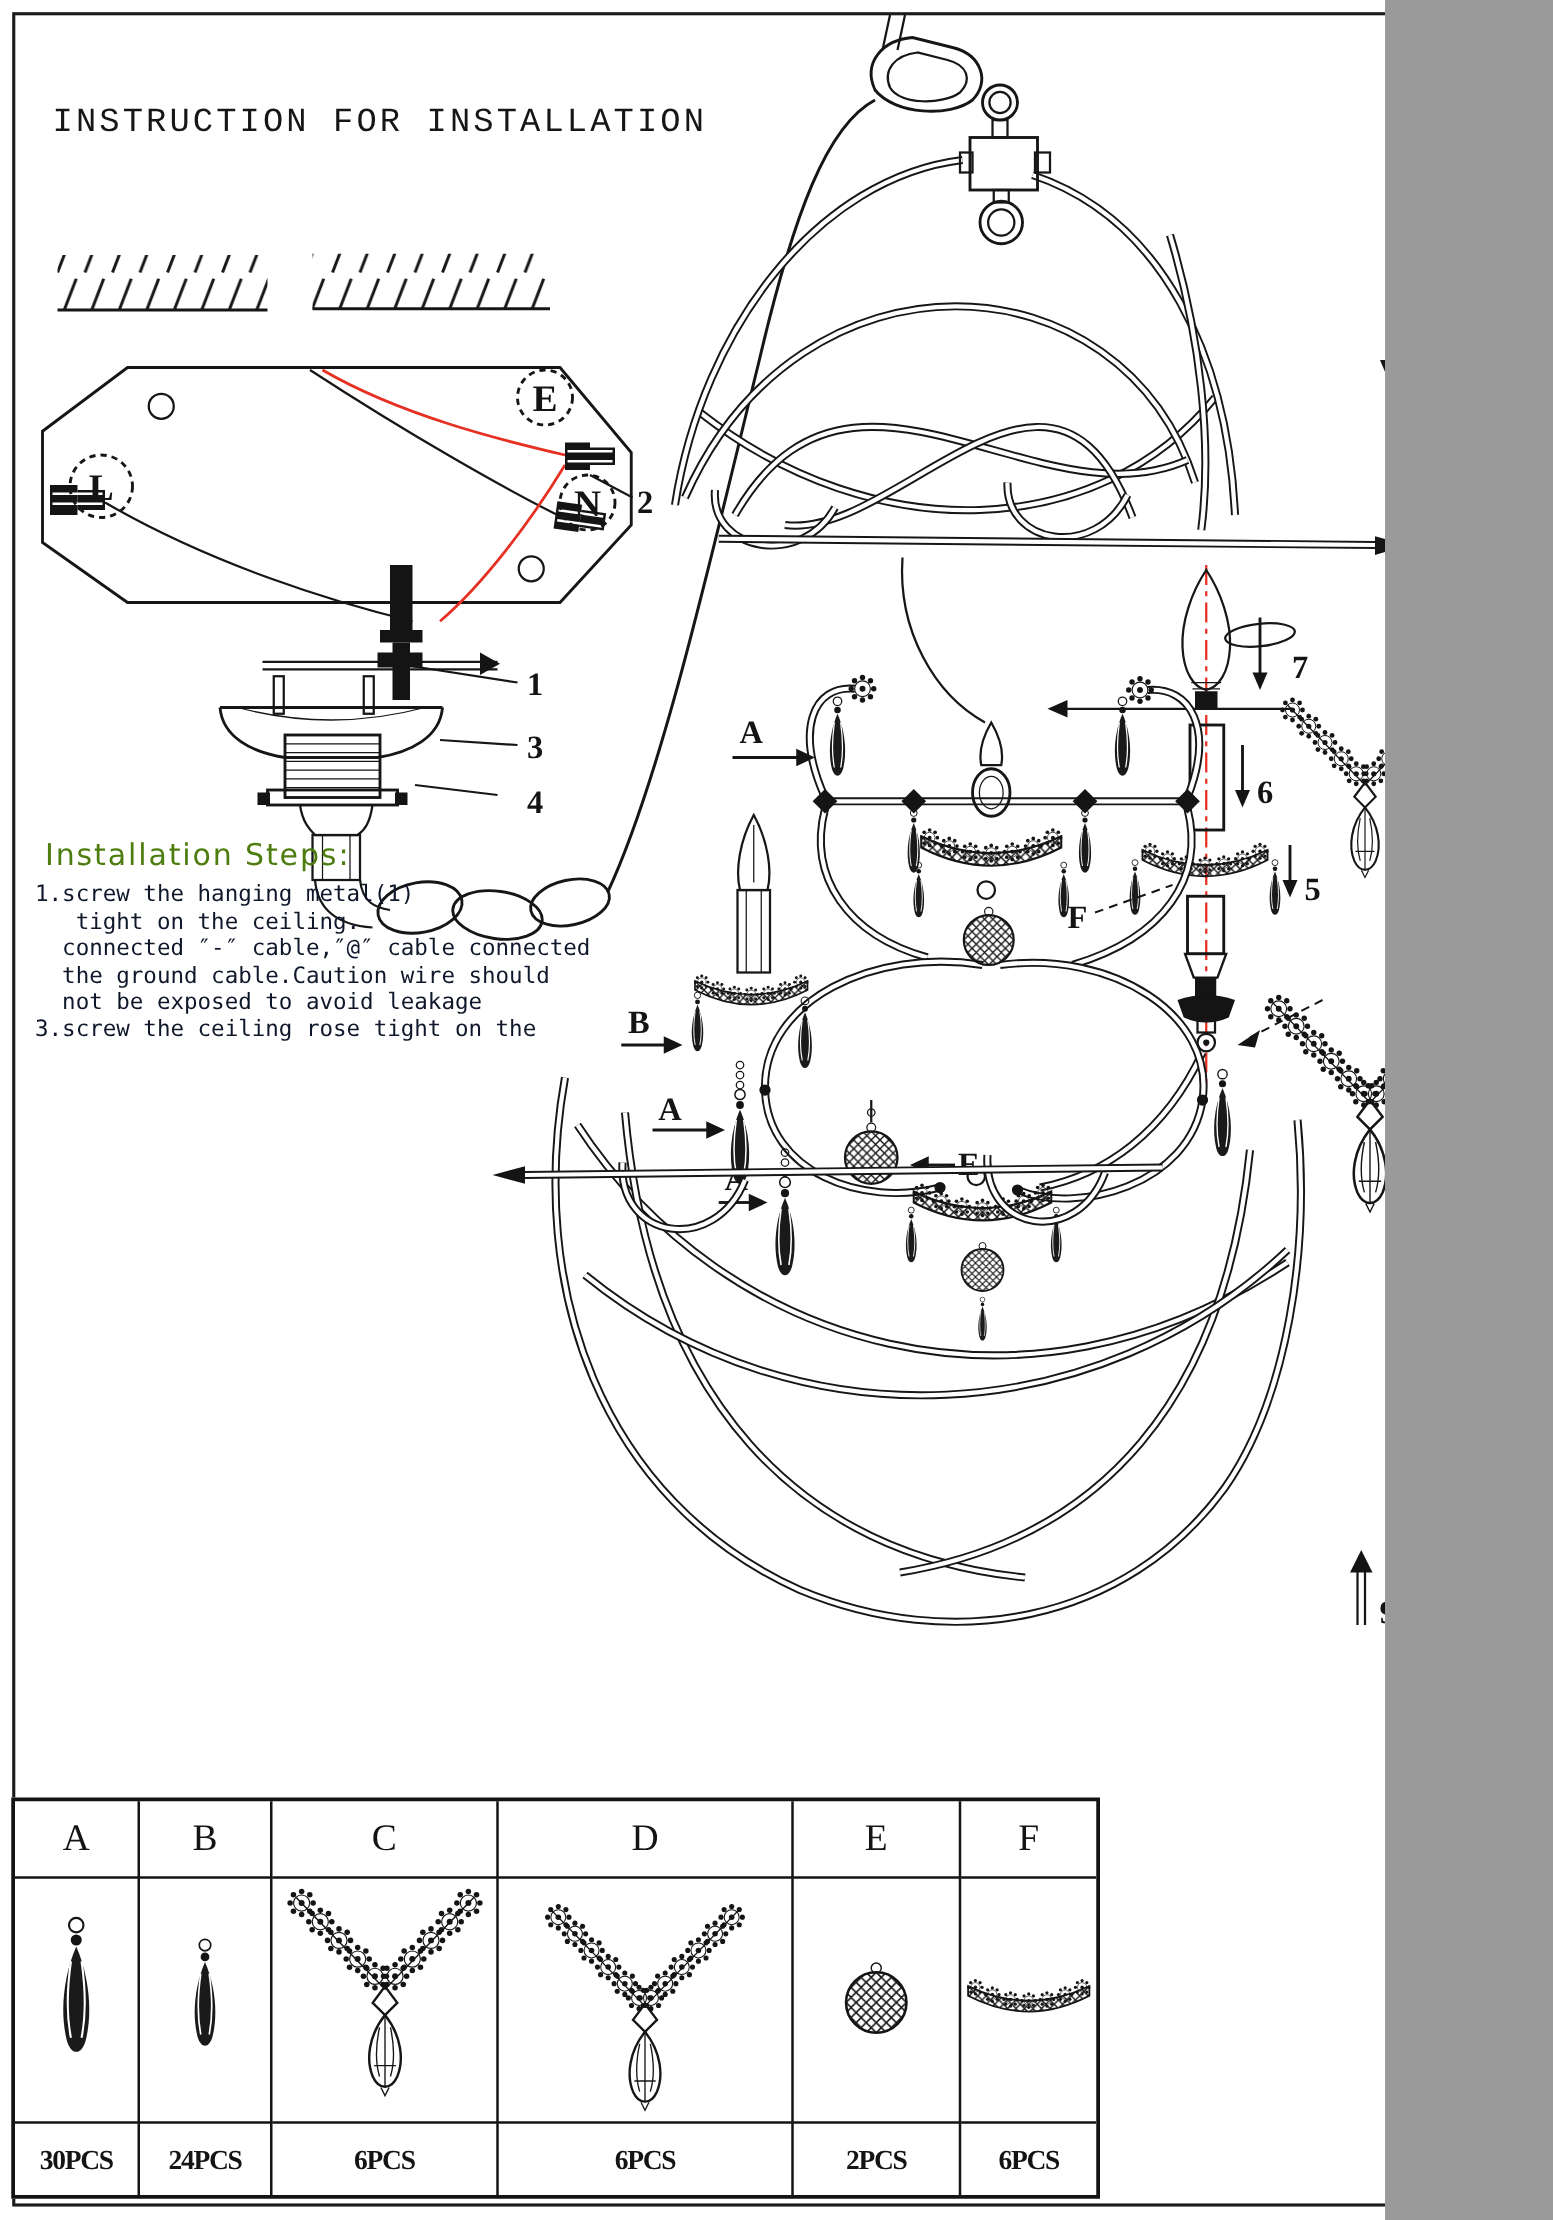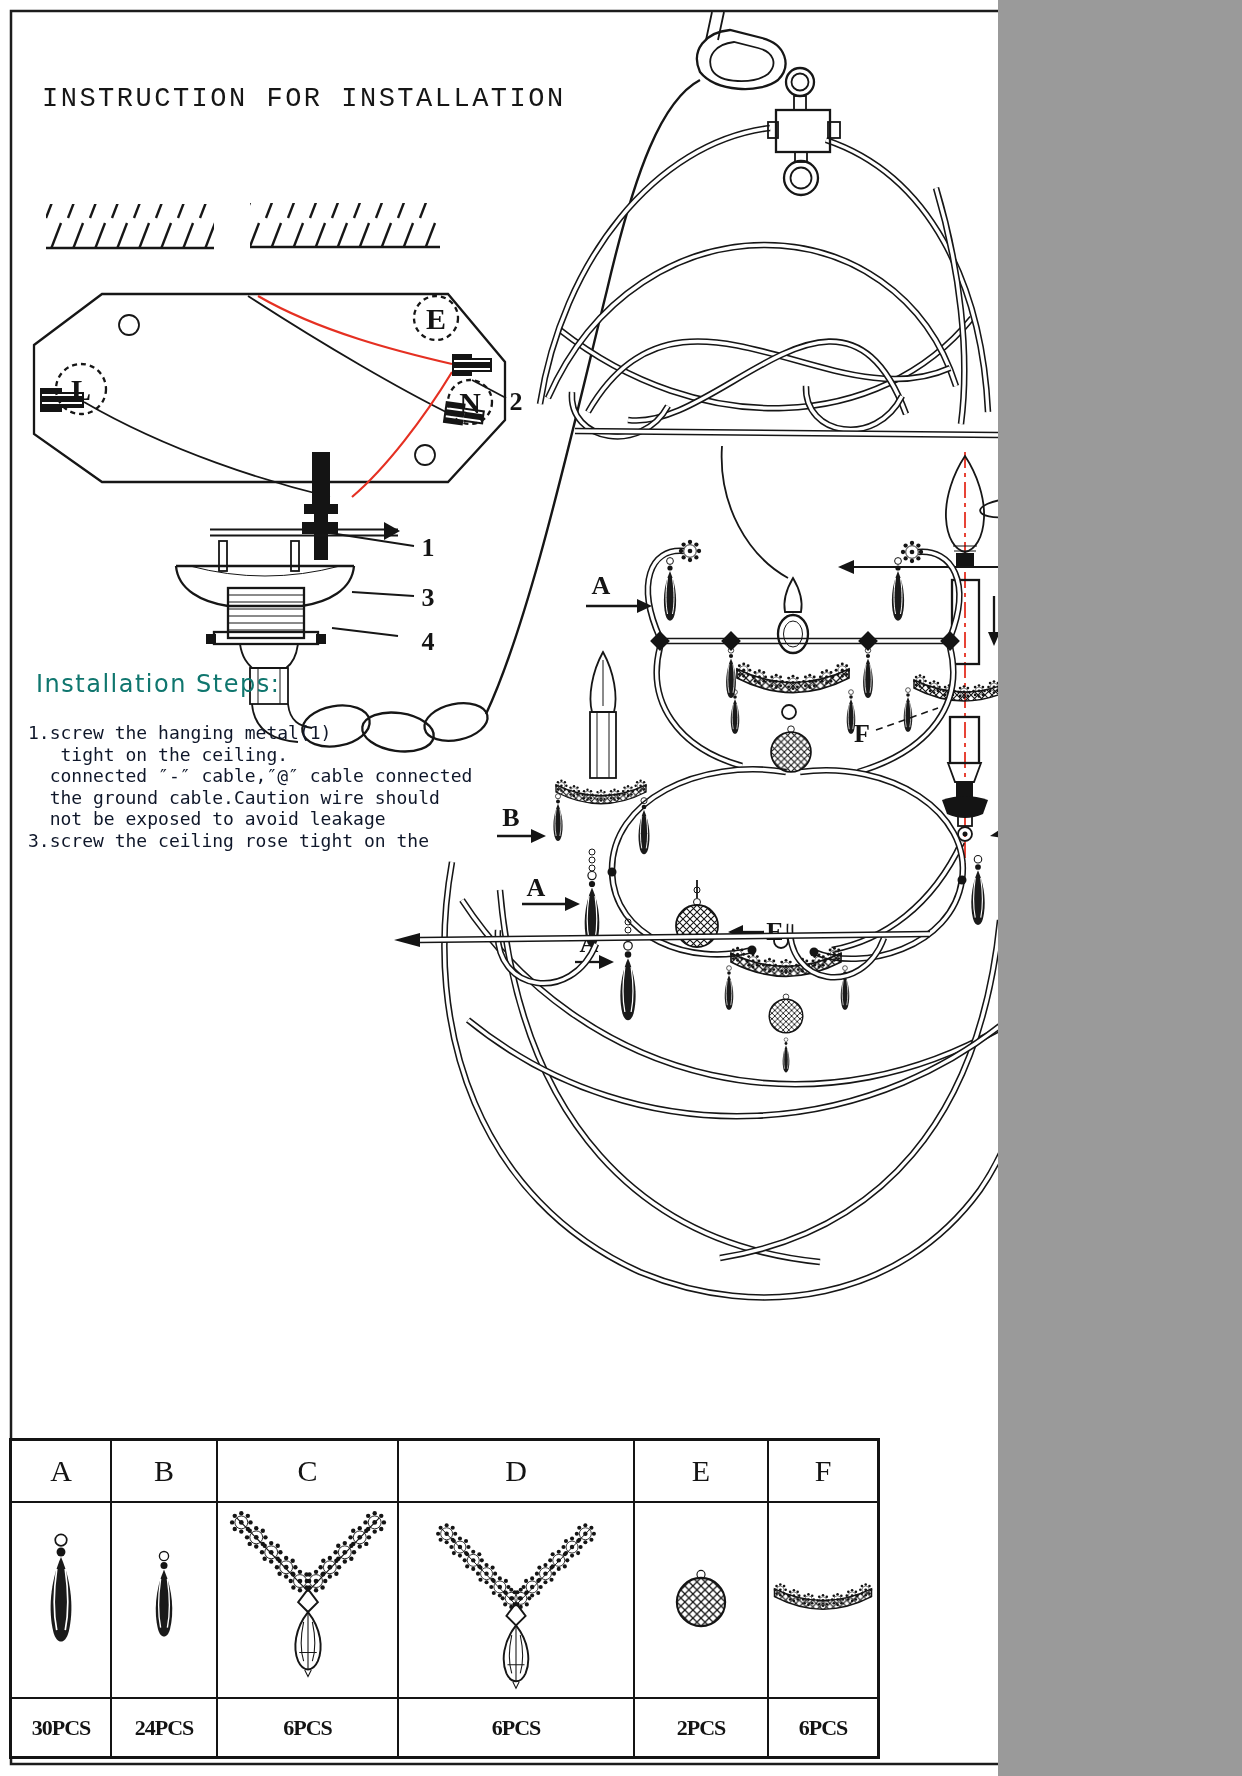--- a/index.html
+++ b/index.html
@@ -1,22 +1,22 @@
 <!DOCTYPE html>
 <html><head>
 <meta charset="utf-8">
 <style>
   html,body{margin:0;padding:0;background:#9a9a9a;}
-  .page{position:relative;width:998px;height:1776px;background:#ffffff;
+  .page{position:relative;width:1108px;height:1776px;background:#ffffff;
         font-family:"Liberation Sans",sans-serif;overflow:hidden;}
   .title{position:absolute;left:42px;top:84px;font-family:"Liberation Mono",monospace;
          font-size:27px;font-weight:500;letter-spacing:2.5px;color:#161616;white-space:pre;}
   .steps{position:absolute;left:28px;top:670px;color:#161616;}
   .steps-heading{font-family:"DejaVu Sans",sans-serif;font-size:24px;letter-spacing:1.5px;
-                 margin:0 0 24px 8px;color:#0f766e;}
+                 margin:0 0 7px 8px;color:#4d7c0f;}
   .step-line{font-family:"DejaVu Sans Mono",monospace;font-size:18px;line-height:21.5px;
              white-space:pre;color:#0f172a;}
   svg.scene{position:absolute;left:0;top:0;}
   .ln{stroke:#161616;stroke-width:1.8;fill:none;}
   .ln2{stroke:#161616;stroke-width:2.3;fill:none;}
   .lnt{stroke:#161616;stroke-width:1;fill:none;}
   .dash{stroke:#161616;stroke-width:1.6;fill:none;stroke-dasharray:7 5;}
   .tube-o{stroke:#161616;stroke-width:6.5;fill:none;}
   .tube-i{stroke:#ffffff;stroke-width:3.4;fill:none;}
   .blk{fill:#141414;stroke:none;}

